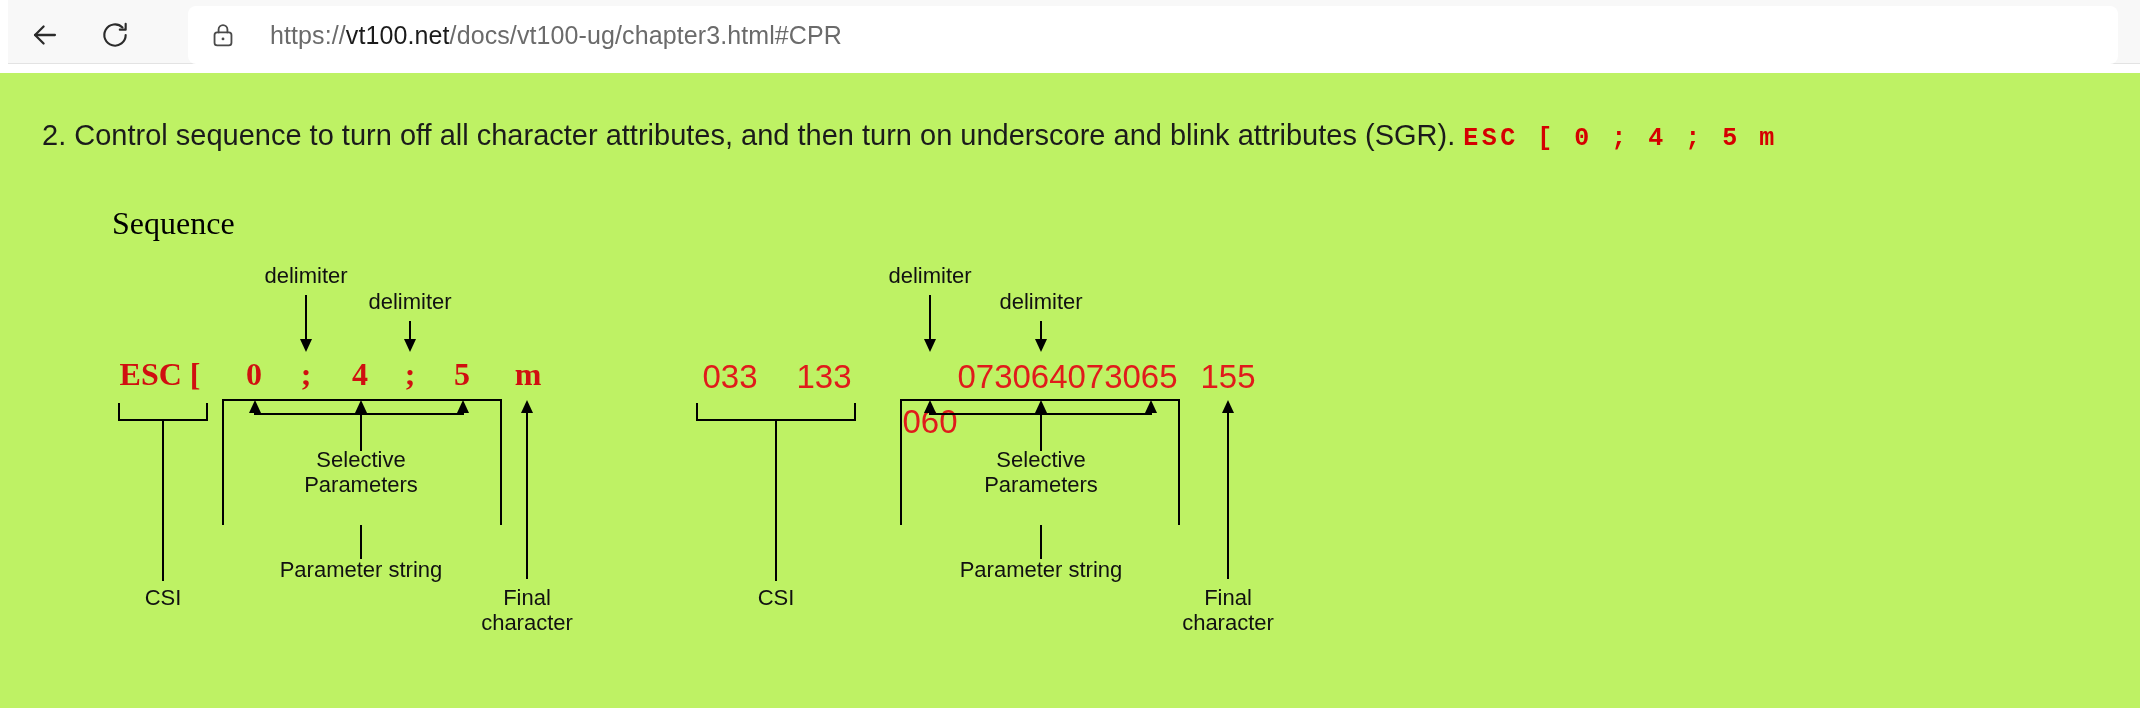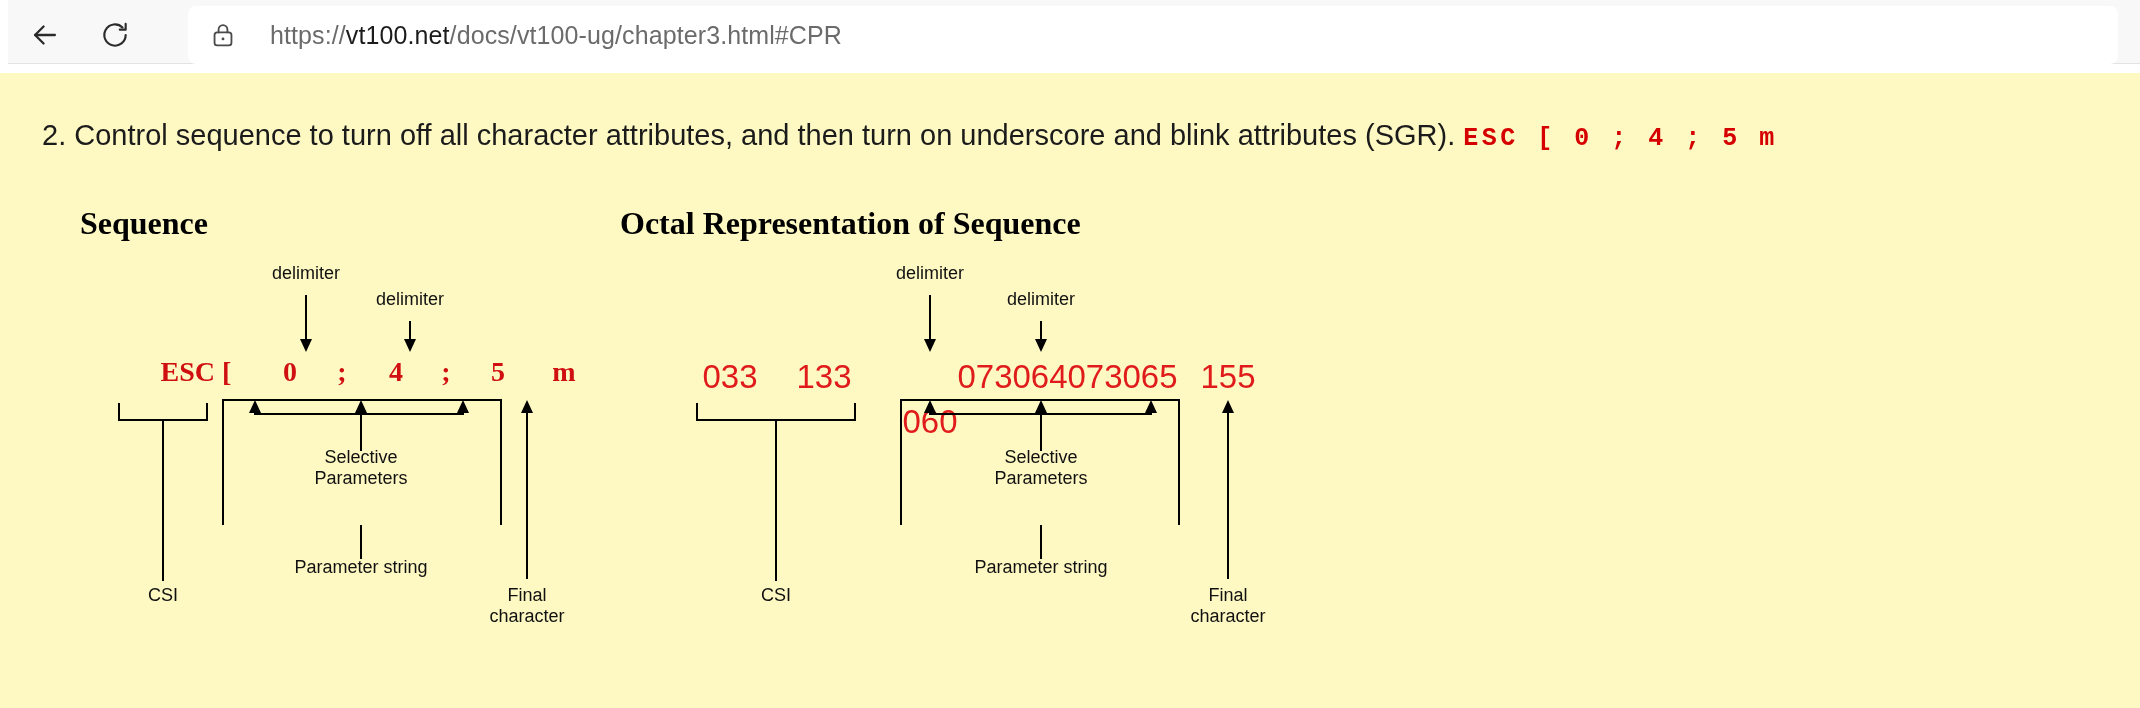--- a/index.html
+++ b/index.html
@@ -67,21 +67,21 @@
   }
   #url-text .host { color: #1b1b1b; }
 
   
   #page {
     position: absolute;
     left: 0;
     top: 73px;
     width: 2140px;
     height: 635px;
-    background: #fef9c3;
+    background: #bef264;
   }
 
   #paragraph-line {
     position: absolute;
     left: 42px;
     top: 46px;
     font-size: 29px;
     color: #1b1b1b;
     white-space: nowrap;
     font-family: "Liberation Sans", sans-serif;
@@ -100,46 +100,46 @@
     position: absolute;
     top: 0;
     height: 635px;
   }
   #diagram-sequence { left: 0; width: 620px; }
   #diagram-octal   { left: 560px; width: 1000px; }
 
   .diagram-title {
     position: absolute;
     font-family: "Liberation Serif", serif;
+    font-weight: normal;
+    font-size: 32px;
+    color: #000;
+    white-space: nowrap;
+    margin-left: 32px;
+  }
+
+  
+  .lbl {
+    position: absolute;
+    font-family: "Liberation Sans", sans-serif;
+    font-size: 22px;
+    color: #111;
+    white-space: nowrap;
+  }
+  .lbl.center { transform: translateX(-50%); text-align: center; }
+  .lbl.two-line { line-height: 1.15; }
+
+  .seq-char {
+    position: absolute;
+    font-family: "Liberation Serif", serif;
     font-weight: bold;
     font-size: 32px;
-    color: #000;
-    white-space: nowrap;
-  }
-
-  
-  .lbl {
-    position: absolute;
-    font-family: "Liberation Sans", sans-serif;
-    font-size: 18px;
-    color: #111;
-    white-space: nowrap;
-  }
-  .lbl.center { transform: translateX(-50%); text-align: center; }
-  .lbl.two-line { line-height: 1.15; }
-
-  .seq-char {
-    position: absolute;
-    font-family: "Liberation Serif", serif;
-    font-weight: bold;
-    font-size: 28px;
     color: #d01010;
     white-space: nowrap;
     transform: translateX(-50%);
-    margin-left: 36px;
   }
   .oct-num {
     position: absolute;
     font-family: Liberation Sans, sans-serif;
     font-size: 33px;
     color: #e01b1b;
     white-space: nowrap;
     transform: translateX(-50%);
   }
 
@@ -260,21 +260,20 @@
     <div class="arrow-up" style="left:527px; top:327px;"></div>
     <div class="vline" style="left:526px; top:338px; height:168px;"></div>
     <div class="lbl center two-line" style="left:527px; top:512px;">
       <span>Final</span><br>
       <span>character</span>
     </div>
   </div>
 
   <div class="diagram" id="diagram-octal">
 
-    <div class="diagram-title" style="left:60px; top:132px;">Octal Representation of Sequence</div>
 
     <div class="lbl center" style="left:370px; top:190px;">delimiter</div>
     <div class="vline" style="left:369px; top:222px; height:48px;"></div>
     <div class="arrow-down" style="left:370px; top:266px;"></div>
 
     <div class="lbl center" style="left:481px; top:216px;">delimiter</div>
     <div class="vline" style="left:480px; top:248px; height:22px;"></div>
     <div class="arrow-down" style="left:481px; top:266px;"></div>
 
     <div class="oct-num" style="left:170px; top:285px;">033</div>

